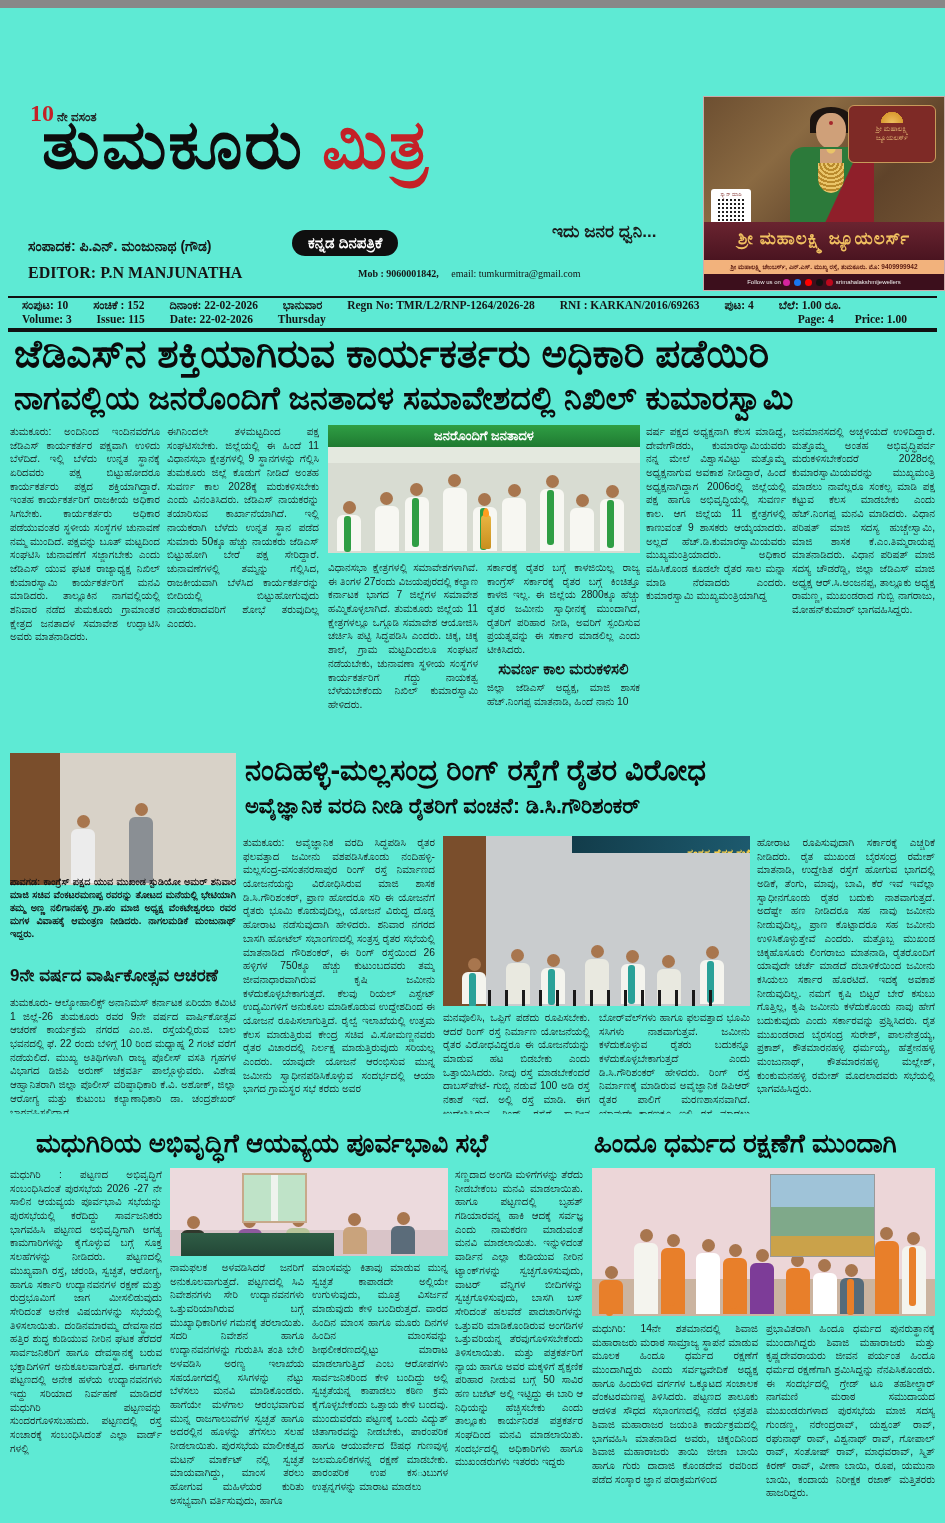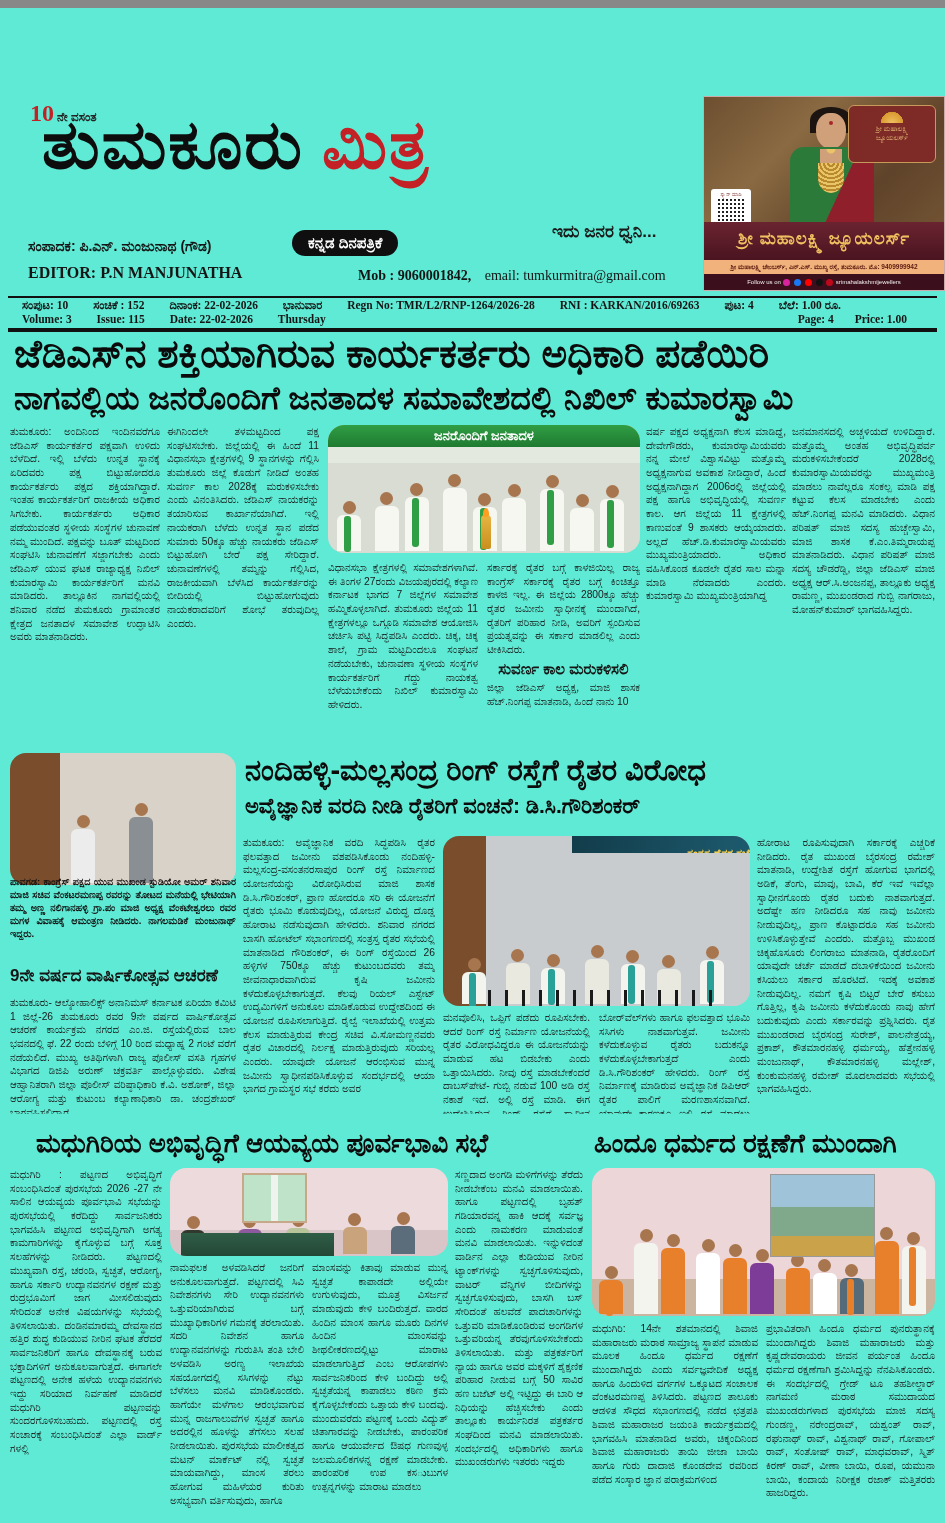--- a/index.html
+++ b/index.html
@@ -11,21 +11,21 @@
   .ed-suf{font-size:12px;font-weight:bold;color:#222;margin-left:3px;}
   .mast-title{font-weight:bold;letter-spacing:2px;font-size:68px;line-height:1.0;white-space:nowrap;}
   .mast-black{color:#0d0d0d;}
   .mast-red{color:#c42127;margin-left:18px;}
   .sub-en{font-size:25px;color:#2b2b2b;letter-spacing:0.5px;}
   .tagline{font-size:17px;font-weight:bold;color:#1a1a1a;}
   .editor-kn{font-size:14px;font-weight:bold;}
   .badge{background:#0f0f0f;color:#fff;font-weight:bold;font-size:15px;border-radius:15px;
          padding:4px 16px;display:inline-block;}
   .editor-en{font-family:"Liberation Serif",serif;font-weight:bold;font-size:16px;}
-  .mob-line{font-family:"Liberation Serif",serif;font-weight:bold;font-size:14px;}
+  .mob-line{font-family:"Liberation Serif",serif;font-weight:bold;font-size:10px;}
   .mob-line .em{font-weight:normal;}
   
   .ad{width:240px;height:193px;border:1px solid #caa;overflow:hidden;
       background:linear-gradient(135deg,#6d4f31 0%,#8a6a42 30%,#5f432a 60%,#7c5c38 100%);}
   .ad-logo{position:absolute;right:8px;top:8px;width:86px;height:52px;background:#7e2a26;border:1px solid #c89a5a;
            border-radius:6px;color:#e9c07a;font-size:7px;text-align:center;padding-top:4px;line-height:1.25;}
   .ad-sun{width:26px;height:13px;margin:0 auto 2px;background:radial-gradient(ellipse at 50% 100%,#f0c060 0%,#d99a30 60%,transparent 61%);
           border-radius:13px 13px 0 0;}
   .ad-qr{position:absolute;left:7px;top:92px;width:36px;height:46px;background:#fff;border-radius:3px;
          font-size:5px;color:#7e2a26;text-align:center;overflow:hidden;padding:2px;}
@@ -60,21 +60,21 @@
   .h1a{font-size:39px;font-weight:bold;letter-spacing:0;white-space:nowrap;color:#0b0b0b;}
   .h1b{font-size:32px;font-weight:bold;white-space:nowrap;color:#0b0b0b;}
   .h2a{font-size:29px;font-weight:bold;white-space:nowrap;color:#0b0b0b;}
   .h2b{font-size:21px;font-weight:bold;white-space:nowrap;color:#0b0b0b;}
   .h3{font-size:26px;font-weight:bold;white-space:nowrap;color:#0b0b0b;}
   .subhead{font-size:15px;font-weight:bold;text-align:center;margin:3px 0;}
   
   .col{font-size:10.3px;line-height:1.33;text-align:justify;overflow:hidden;color:#191919;}
   .caption{font-size:9.6px;line-height:1.35;font-weight:bold;text-align:justify;overflow:hidden;color:#111;}
   
-  .photo{overflow:hidden;background:#cfd3cc;border-radius:16px;}
+  .photo{overflow:hidden;background:#cfd3cc;}
   .pbanner{position:absolute;left:0;top:0;width:100%;height:22px;background:linear-gradient(#2f9e44,#1f7a31);
            color:#fff;font-weight:bold;font-size:13px;text-align:center;line-height:22px;z-index:3;}
   .scene{position:absolute;left:0;top:0;width:100%;height:100%;}
   .fig{position:absolute;bottom:0;}
   .fig .head{width:13px;height:13px;border-radius:50%;background:#a8764e;margin:0 auto;}
   .fig .torso{width:24px;border-radius:6px 6px 0 0;margin:1px auto 0;}
   .fig .scarf{position:absolute;left:8px;top:15px;width:7px;height:70%;border-radius:3px;}
   .scene-rally{background:linear-gradient(#e4e9df 0 30%,#d8dcd2 30% 100%);}
   .scene-press{background:linear-gradient(90deg,#7a4e2c 0 14%,#c9ccce 14% 100%);}
   .pressbanner{position:absolute;right:0;top:0;width:58%;height:17px;background:linear-gradient(100deg,#123c4a,#1d5a6e);

